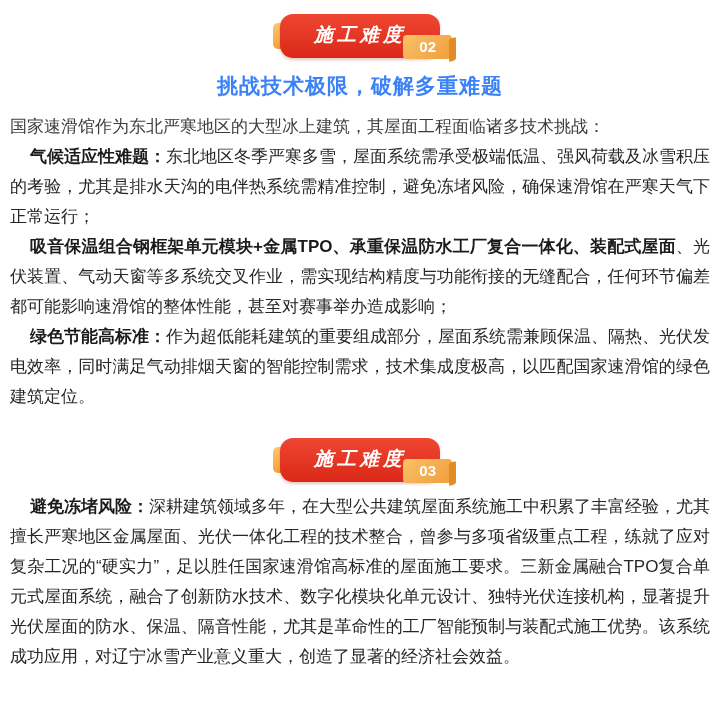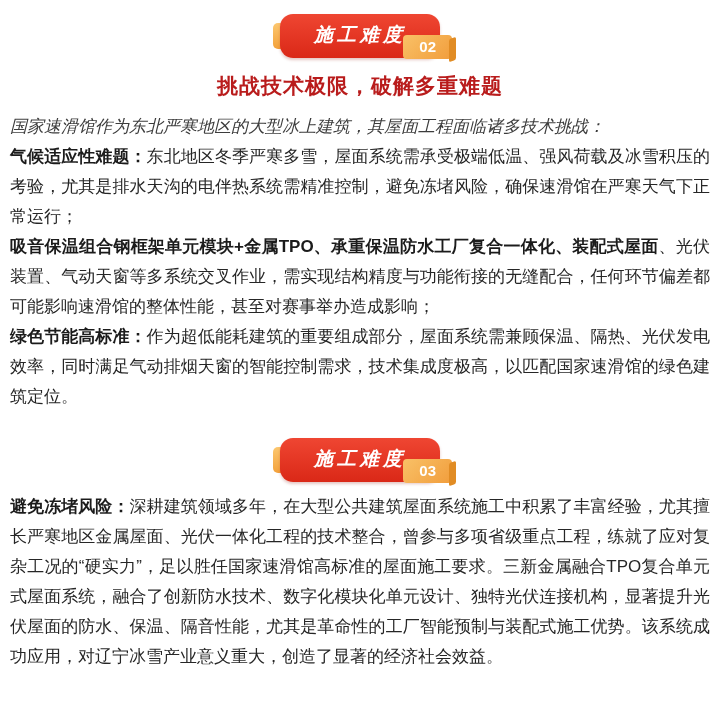--- a/index.html
+++ b/index.html
@@ -39,27 +39,27 @@
     padding:2px 16px 3px;border-radius:4px;line-height:19px;margin-top:32px;
   }
   .num-badge::after{
     content:"";position:absolute;top:3px;right:-4px;z-index:-1;
     width:7px;height:23px;background:#e18c24;
     border-radius:2px;transform:skewY(-18deg);
   }
 
   
   .section-heading{
-    font-size:21px;font-weight:bold;color:#b91c1c;
+    font-size:21px;font-weight:bold;color:#3b82f6;
     text-align:center;margin:14px 0 12px;letter-spacing:1px;
   }
   .content{font-size:17px;line-height:30px;text-align:justify;}
-  .intro{font-style:italic;color:#3c3c3c;margin:0;}
+  .intro{color:#3c3c3c;margin:0;}
   .content p{margin:0;}
-  .lead{font-weight:bold;color:#1b1b1b;}
+  .lead{font-weight:bold;color:#1b1b1b;margin-left:20px;}
 </style>
 </head>
 <body>
 
 <div class="page">
 
   <section>
     <div class="banner-row first">
       <div class="banner">
         <span class="ribbon-tail"></span>

